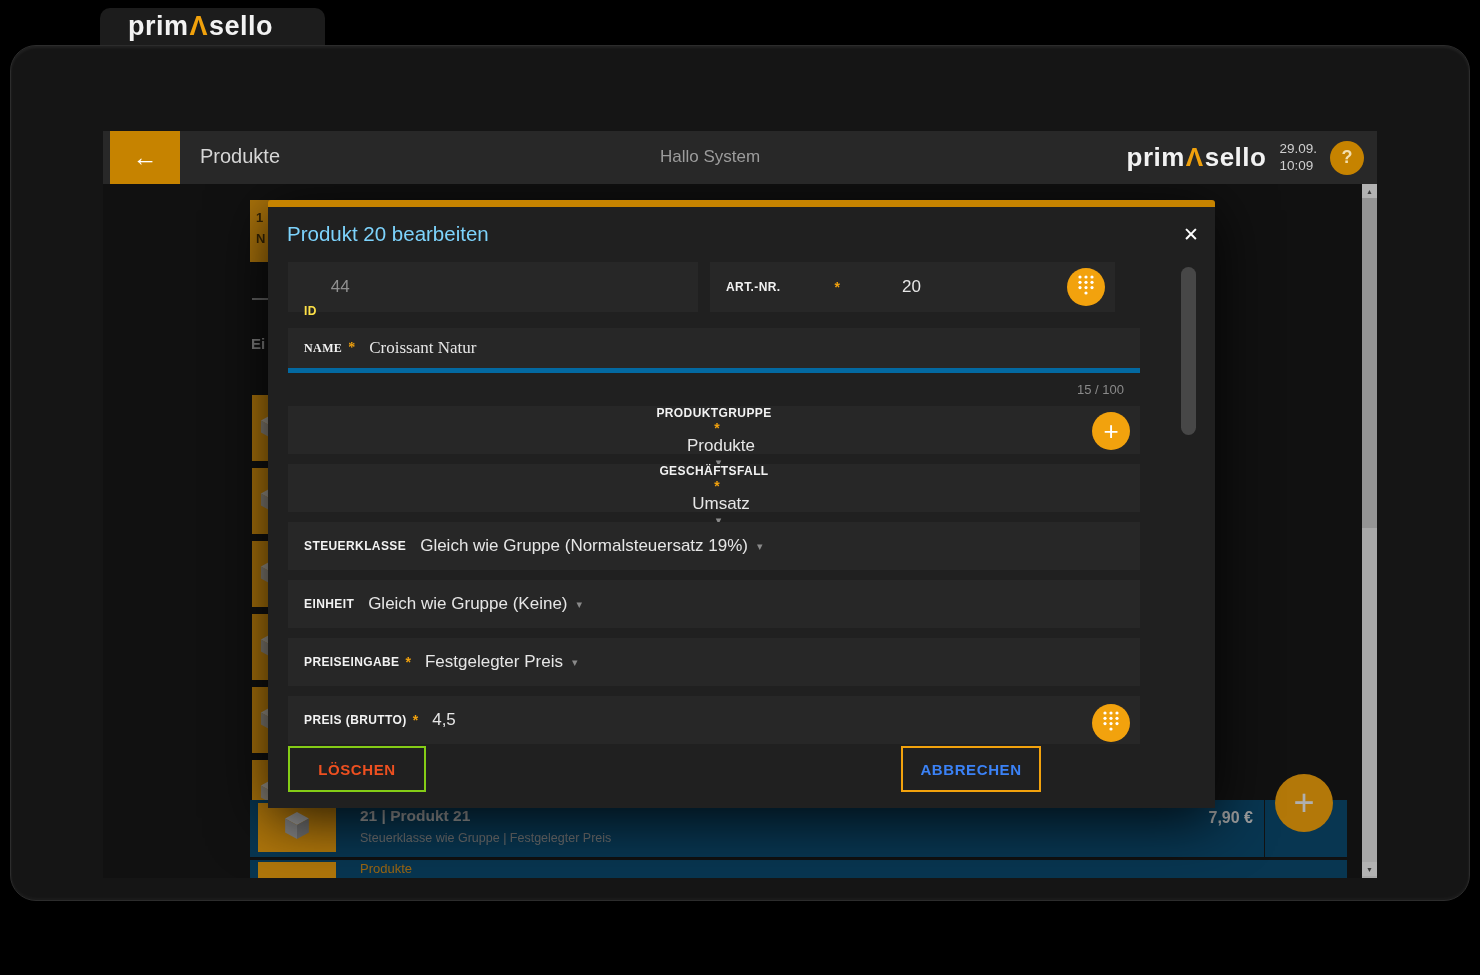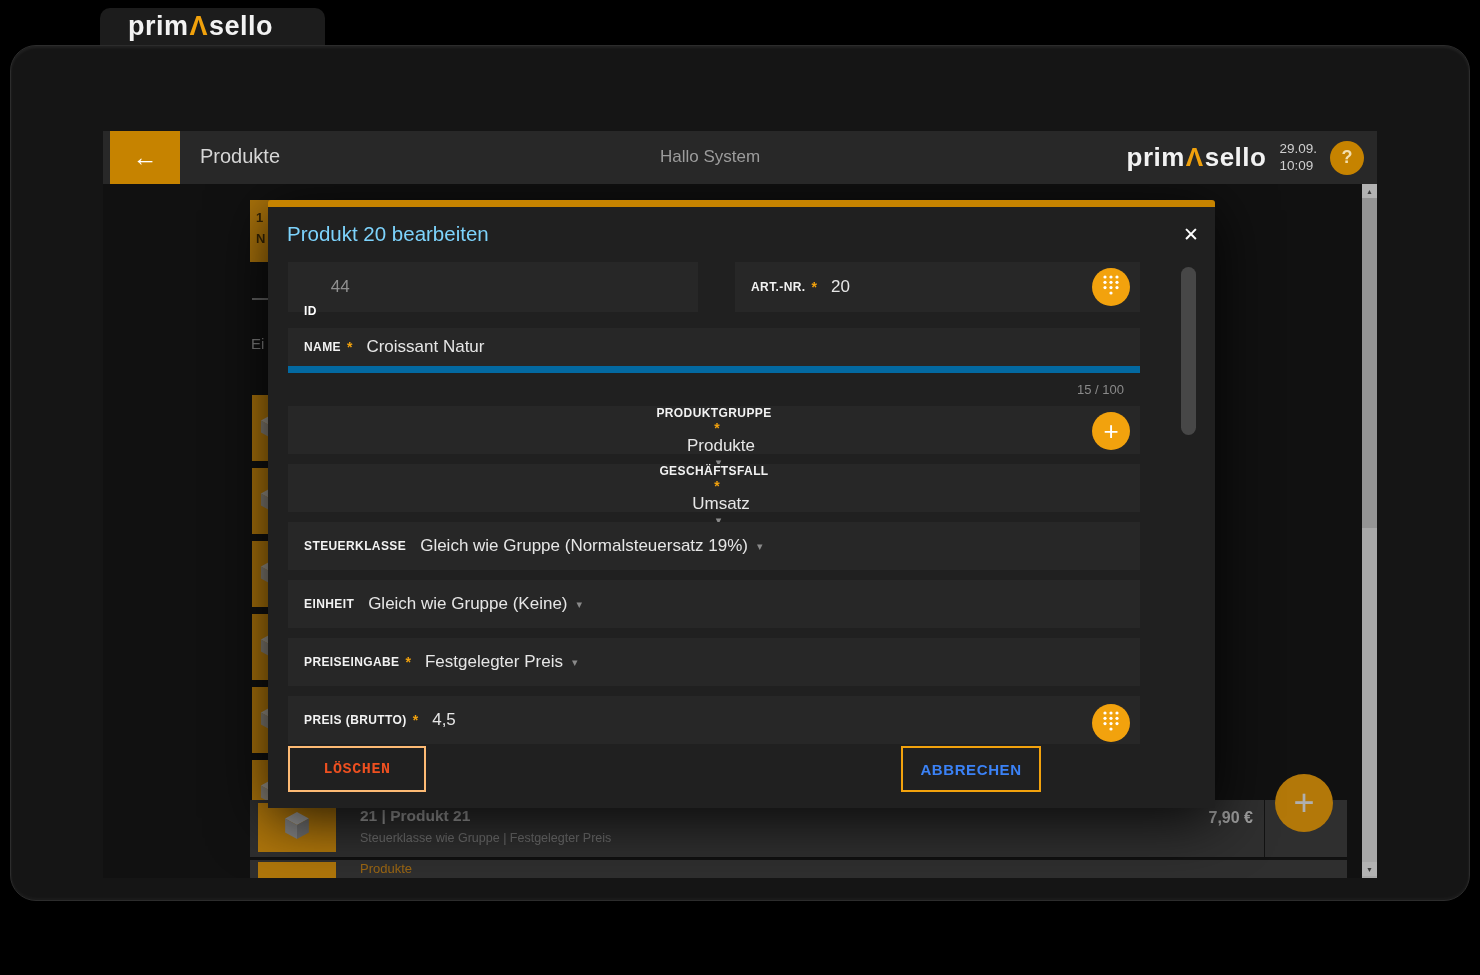--- a/index.html
+++ b/index.html
@@ -31,25 +31,25 @@
     display:flex; align-items:center; justify-content:center; font-size:18px; font-weight:700; cursor:pointer; }
 
   
   .content { position:absolute; left:103px; top:184px; width:1274px; height:694px;
     background:#181818; overflow:hidden; }
 
   .orange-tile { background:#ec9f10; position:absolute; }
   .bg-tab-tile { left:147px; top:16px; width:86px; height:62px; padding:8px 0 0 6px;
     font-size:13px; font-weight:700; color:rgba(45,30,5,.85); line-height:1.6; overflow:hidden; }
   .bg-divider { position:absolute; left:149px; top:114px; width:46px; height:2px; background:#8a8a8a; }
-  .bg-partial-label { position:absolute; left:148px; top:151px; font-size:15px; color:#b0b0b0; }
+  .bg-partial-label { position:absolute; left:148px; top:151px; font-size:15px; color:#b0b0b0;font-weight:bold; }
   .sliver { left:149px; width:82px; height:66px; }
   .sliver .pkg { position:absolute; left:8px; top:20px; opacity:.9; }
 
-  .bg-row { position:absolute; left:147px; width:1097px; background:#404040; }
+  .bg-row { position:absolute; left:147px; width:1097px; background:#0c4a6e; }
   .row-21 { top:616px; height:58px; border-bottom:1px solid #161616; }
   .row-icon { position:absolute; left:8px; top:3px; width:78px; height:49px; background:#ec9f10;
     display:flex; align-items:center; justify-content:center; }
   .row-title { position:absolute; left:110px; top:7px; font-size:15.5px; font-weight:700; color:#d8d8d8; }
   .row-sub { position:absolute; left:110px; top:31px; font-size:12.5px; color:#949494; }
   .row-price { position:absolute; right:94px; top:9px; font-size:16px; font-weight:700; color:#d8d8d8; }
   .row-menu { position:absolute; right:28px; top:6px; font-size:15px; color:#b5b5b5; letter-spacing:2px; cursor:pointer; }
   .row-seam { position:absolute; right:82px; top:0; width:1px; height:100%; background:#1a1a1a; }
   .row-group { top:676px; height:18px; }
   .row-group .row-icon { top:2px; height:16px; }
@@ -76,46 +76,46 @@
     box-shadow:0 10px 60px rgba(0,0,0,.85); z-index:10; }
   .modal-title { position:absolute; left:19px; top:15px; font-size:20.5px; font-weight:500; color:#7dd3fc; }
   .modal-close { position:absolute; left:908px; top:12px; width:30px; height:30px; color:#fff;
     font-size:19px; display:flex; align-items:center; justify-content:center; cursor:pointer; }
 
   .field { position:absolute; background:#272727; display:flex; align-items:center; padding:0 16px; }
   .f-label { font-size:12px; font-weight:700; letter-spacing:.4px; color:#f2f2f2; white-space:nowrap; }
   .f-req { color:#f2a20d; font-size:14px; font-weight:700; margin-left:6px; }
   .f-value { margin-left:14px; font-size:17px; color:#e6e6e6; white-space:nowrap; }
   .f-caret { margin-left:9px; font-size:11px; color:#8a8a8a; }
-  .disabled .f-label { color:#ffffff;margin-top:48px; }
+  .disabled .f-label { color:#fde047;margin-top:48px; }
   .disabled .f-value { color:#909090; }
 
   .field-id   { left:20px;  top:55px;  width:410px; height:50px; }
-  .field-art  { left:467px; top:55px;  width:405px; height:50px; }
-  .field-name { left:20px;  top:121px; width:852px; height:45px; border-bottom:7px solid #0369a1; }
+  .field-art  { left:442px; top:55px;  width:405px; height:50px;gap:48px; }
+  .field-name { left:20px;  top:121px; width:852px; height:45px; border-bottom:5px solid #0369a1;font-family:Liberation Serif, serif; }
   .counter { position:absolute; right:91px; top:175px; font-size:13px; color:#8a8a8a; }
   .field-pg { left:20px; top:199px; width:852px; height:48px;flex-direction:column; }
   .field-gf { left:20px; top:257px; width:852px; height:48px;flex-direction:column; }
   .field-sk { left:20px; top:315px; width:852px; height:48px; }
   .field-eh { left:20px; top:373px; width:852px; height:48px; }
   .field-pe { left:20px; top:431px; width:852px; height:48px; }
   .field-pr { left:20px; top:489px; width:852px; height:48px; }
 
   .circle-btn { position:absolute; right:10px; top:6px; width:38px; height:38px; border-radius:50%;
     background:#f2a20d; display:flex; align-items:center; justify-content:center; cursor:pointer; }
   .circle-btn.plus { color:#fff; font-size:26px; font-weight:400; }
   .field-pr .circle-btn { top:8px; }
 
   .modal-scroll-thumb { position:absolute; left:913px; top:60px; width:15px; height:168px;
     background:#474747; border-radius:8px; cursor:grab; }
 
   .modal-footer { position:absolute; left:0; top:537px; width:947px; height:64px; background:#202020; }
   .btn { position:absolute; top:2px; height:46px; display:flex; align-items:center; justify-content:center;
     font-size:15px; font-weight:700; letter-spacing:.6px; cursor:pointer; background:transparent; }
-  .btn-delete { left:20px;  width:138px; border:2px solid #fdba74; color:#ee5020;font-family:Liberation Mono, monospace; }
+  .btn-delete { left:20px;  width:138px; border:2px solid #84cc16; color:#ee5020; }
   .btn-cancel { left:633px; width:140px; border:2px solid #f2a20d; color:#3b82f6; }
   .btn-save   { left:789px; width:140px; background:#f2a20d; color:#fff; }
 </style>
 </head>
 <body>
 
 <div class="logo-tab">
   <div class="logo"><span>prim</span><span class="mid">Λ</span><span>sello</span></div>
 </div>
 

